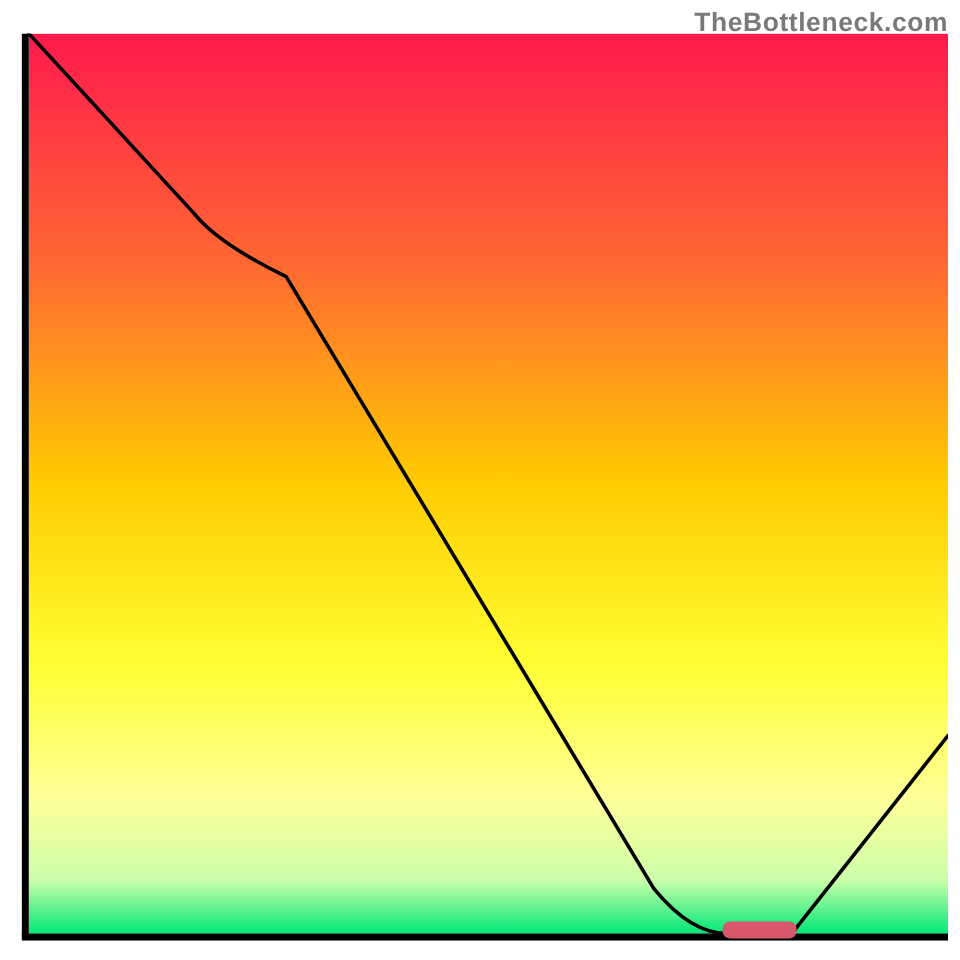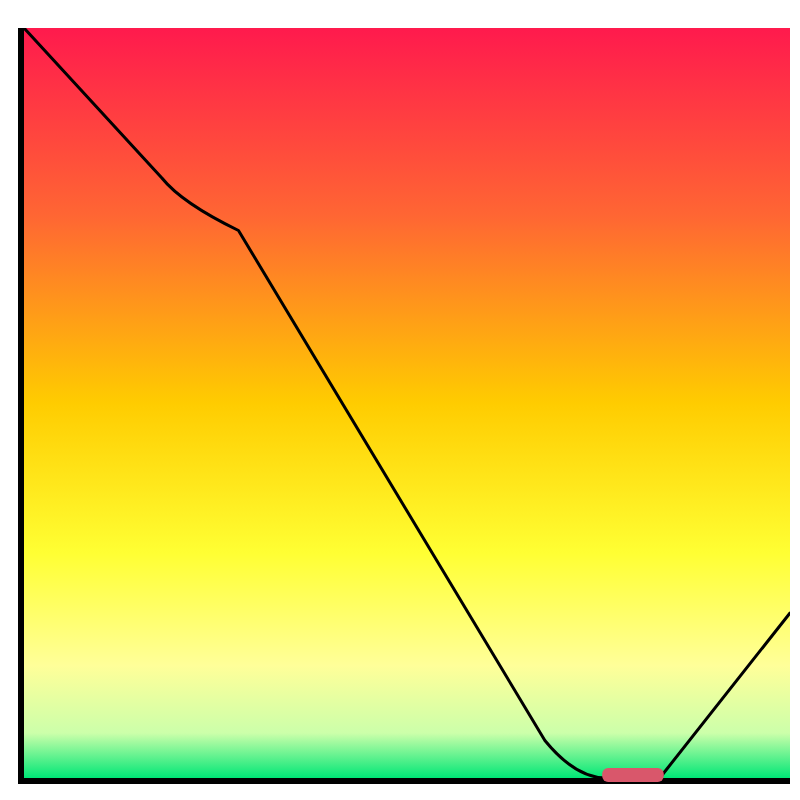--- a/index.html
+++ b/index.html
@@ -32,20 +32,21 @@
     height: 756px;
   }
   .plot-area svg {
     display: block;
   }
 </style>
 </head>
 <body>
 
 <div class="container">
+  <div class="watermark">TheBottleneck.com</div>
 
   <div class="plot-area">
     <svg width="772" height="756" viewBox="0 0 772 756" xmlns="http://www.w3.org/2000/svg">
       <defs>
         <linearGradient id="bgGrad" x1="0" y1="0" x2="0" y2="1">
 
         <stop offset="0%" stop-color="#ff1a4d"></stop>
             <stop offset="25%" stop-color="#ff6633"></stop>
             <stop offset="50%" stop-color="#ffcc00"></stop>
             <stop offset="70%" stop-color="#ffff33"></stop>

